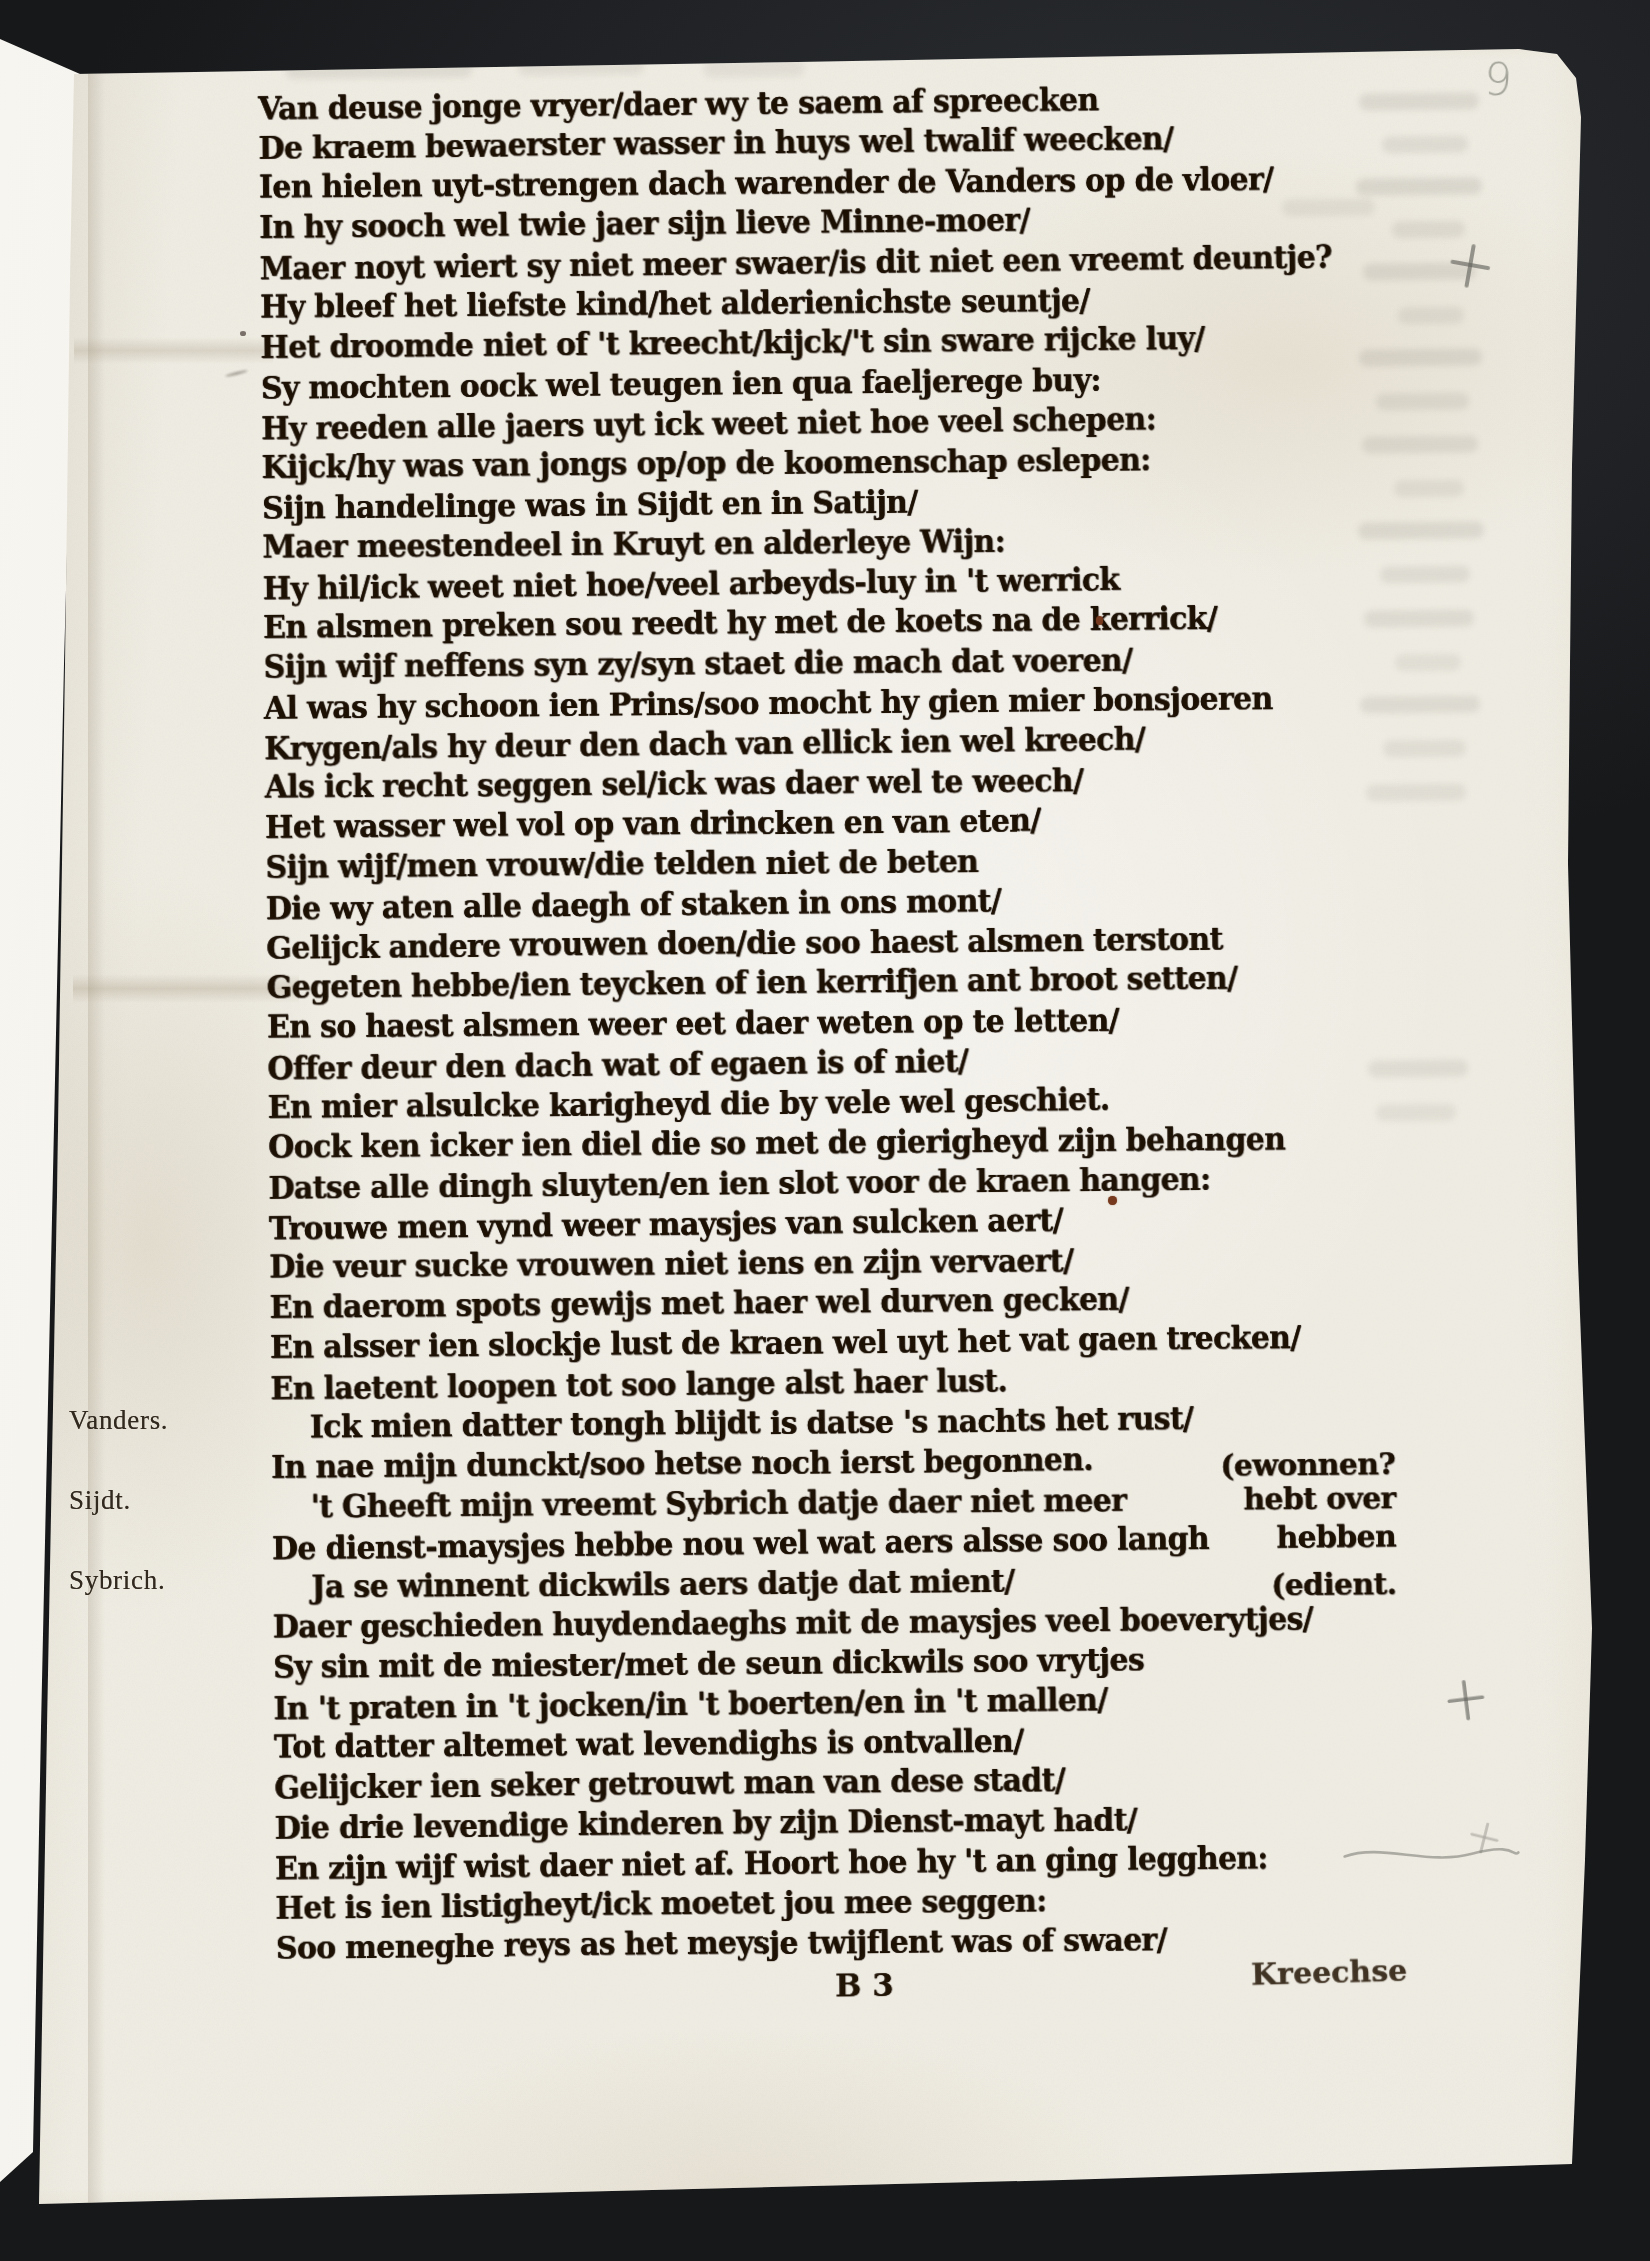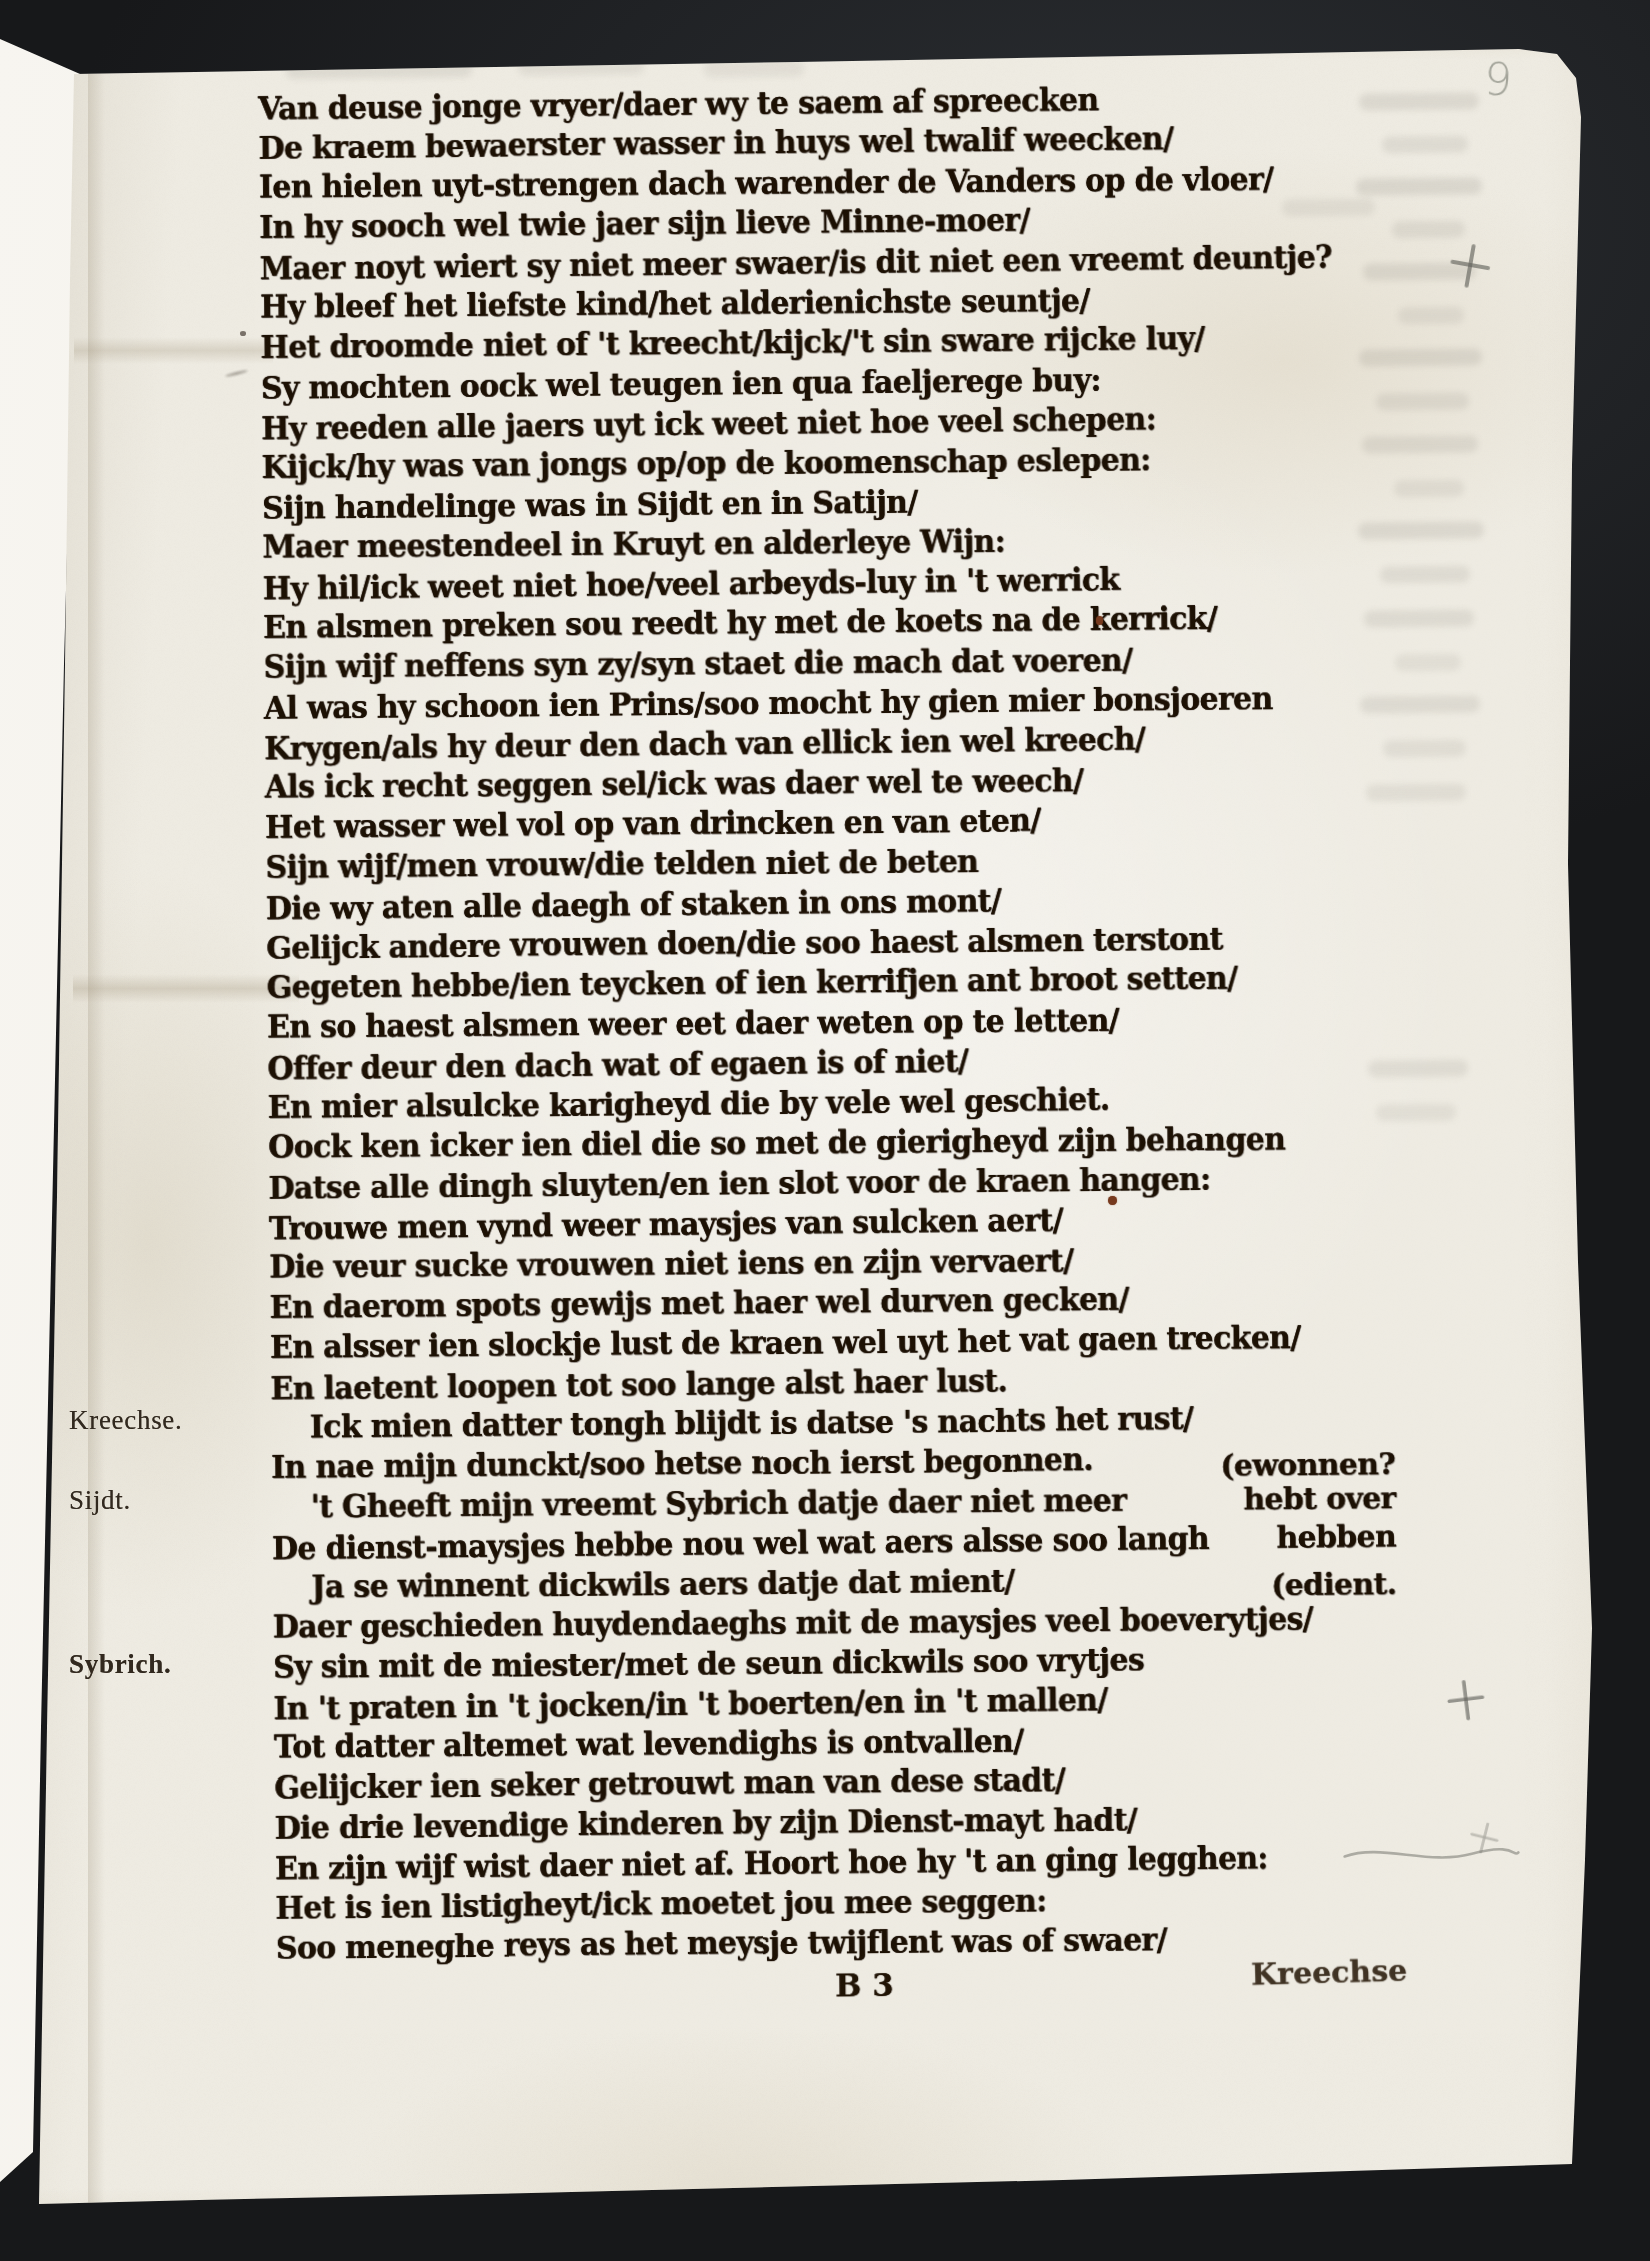--- a/index.html
+++ b/index.html
@@ -276,23 +276,23 @@
         <div class="line">
           <span class="main">Soo meneghe reys as het meysje twijflent was of swaer/</span>
         </div>
         <div class="sig-row">
           <span class="sig">B 3</span>
           <span class="catch">Kreechse</span>
         </div>
       </div>
 
     <div id="speakers">
-        <div class="speaker" style="top: 1404px;">Kreechse.</div>
+        <div class="speaker" style="top: 1404px;">Vanders.</div>
         <div class="speaker" style="top: 1484px;">Sijdt.</div>
-        <div class="speaker" style="top: 1648px; font-weight: bold;">Sybrich.</div>
+        <div class="speaker" style="top: 1564px;">Sybrich.</div>
       </div>
 
     <div class="folio">9</div>
 
     <div class="pmark m1"></div>
     <div class="pmark m2"></div>
     <div class="pmark m3"></div>
     <svg class="squiggle" width="179" height="47" viewBox="0 0 270 70">
       <path d="M4 38 C60 18 130 52 196 34 S258 40 266 32" fill="none" stroke="#77776f" stroke-width="4" stroke-linecap="round"></path>
     </svg>

